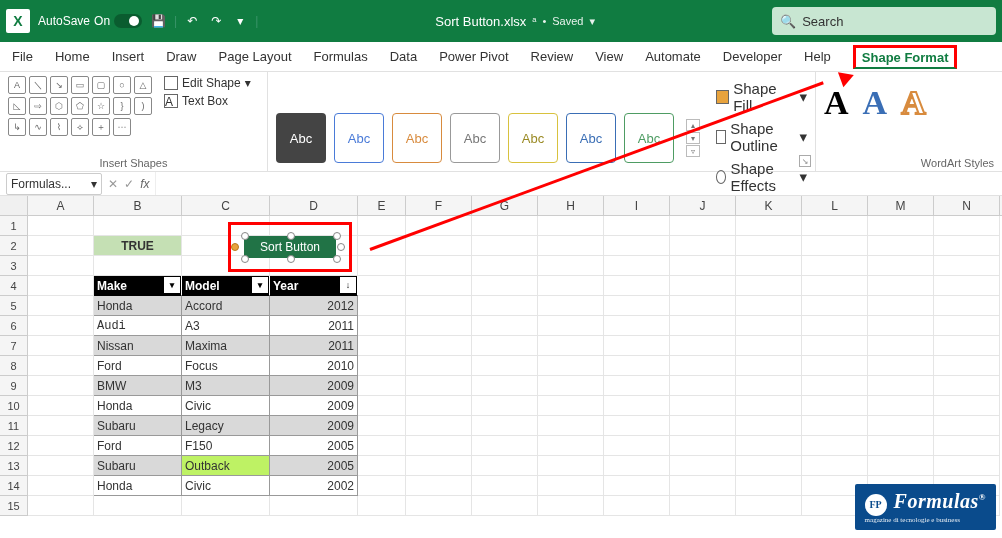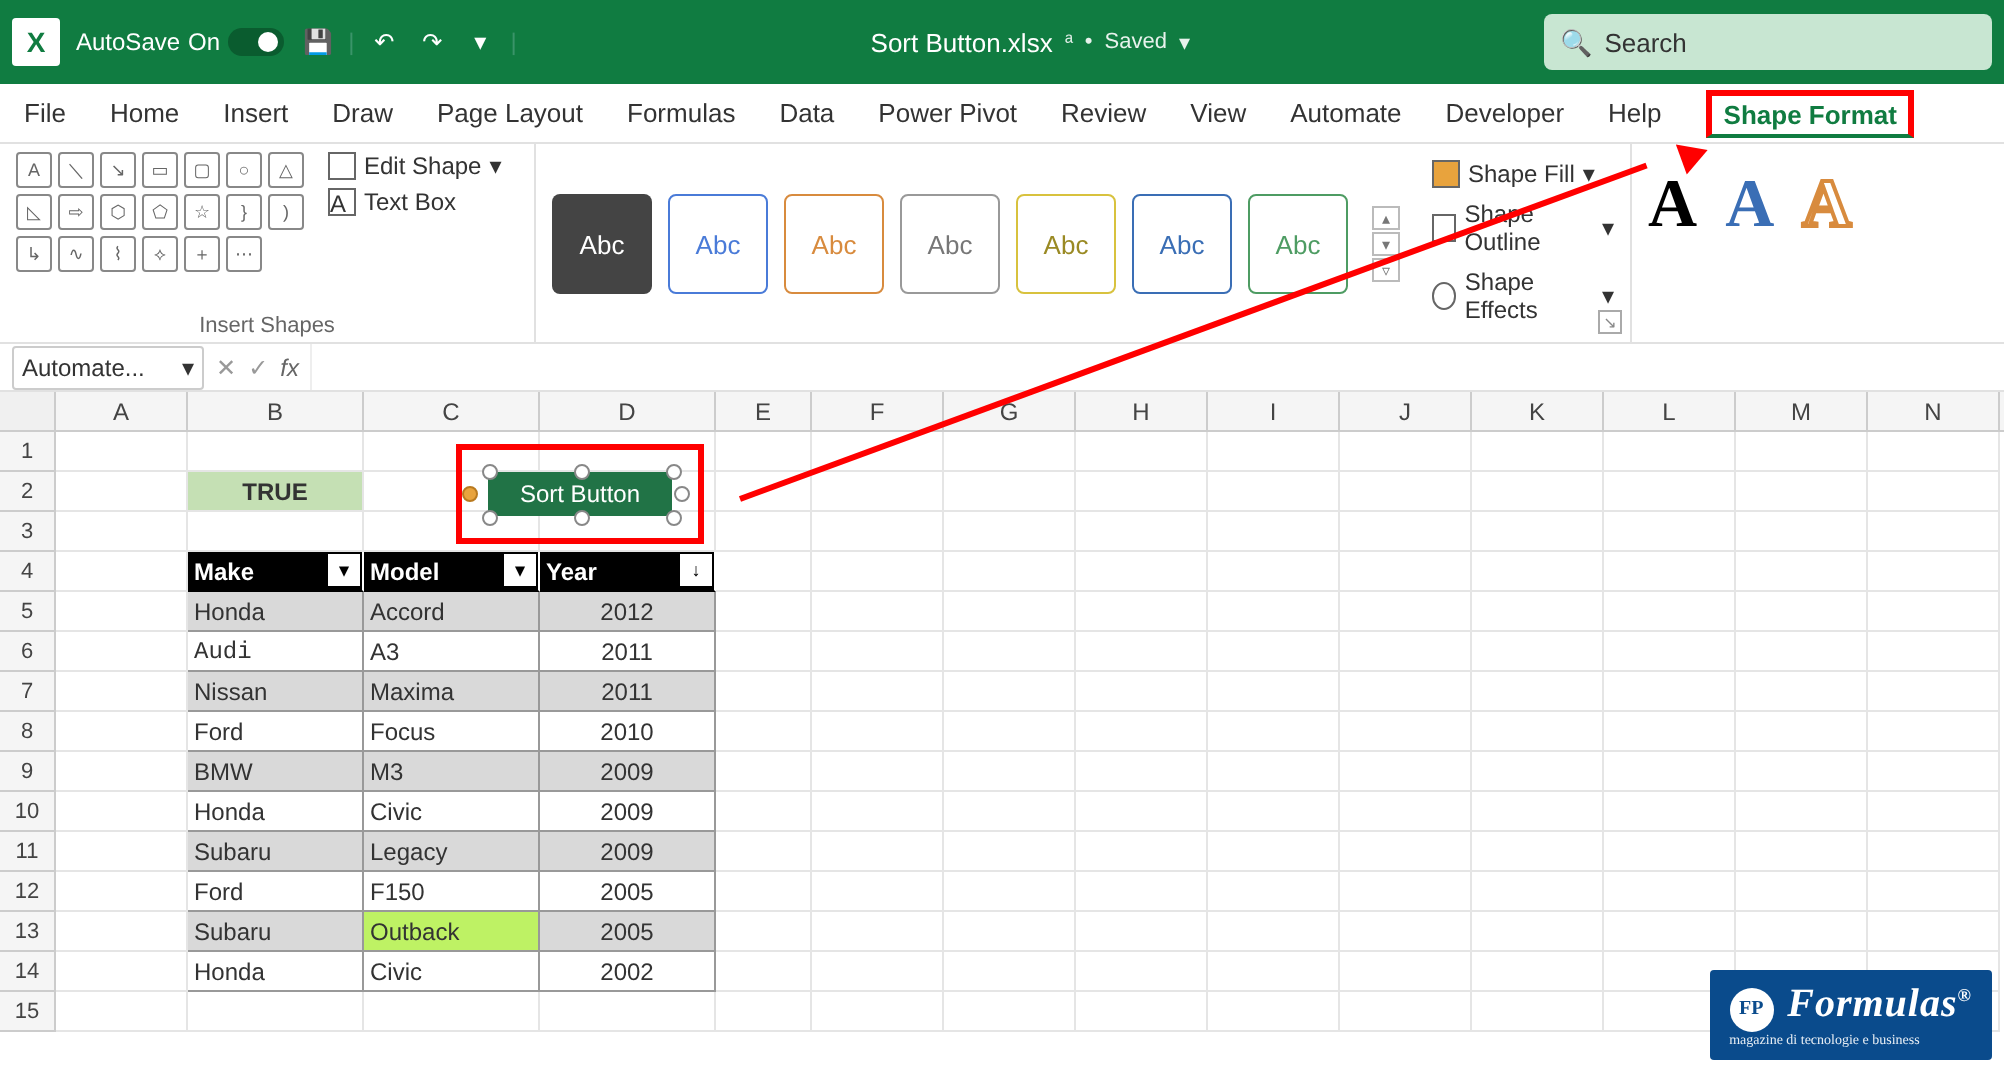--- a/index.html
+++ b/index.html
@@ -43,21 +43,21 @@
 .abc { width: 50px; height: 50px; border-radius: 4px; display: flex; align-items: center; justify-content: center; color: #333; font-size: 13px; border: 1px solid #888; position: relative; cursor: pointer; }
 .abc.dark { background: #444; color: #fff; border: none; }
 .abc.blue { border: 1px solid #4a7bd8; color: #4a7bd8; }
 .abc.orange { border: 1px solid #d88b3e; color: #d88b3e; }
 .abc.gray { border: 1px solid #999; color: #777; }
 .abc.yellow { border: 1px solid #d8c23e; color: #9a8a24; }
 .abc.bluefill { border: 1px solid #3a6eb5; color: #3a6eb5; }
 .abc.green { border: 1px solid #4e9c63; color: #4e9c63; }
 .more-col { display: flex; flex-direction: column; gap: 1px; margin-left: 4px; }
 .more-col div { width: 14px; height: 12px; border: 1px solid #bbb; font-size: 8px; display: flex; align-items: center; justify-content: center; color: #777; cursor: pointer; }
-.fill-opts { display: flex; flex-direction: column; gap: 6px; padding-left: 10px; padding-top: 4px; font-size: 12px; }
+.fill-opts { display: flex; flex-direction: column; gap: 6px; padding-left: 10px; padding-top: 4px; font-size: 15px; }
 .fill-opts .fo { display: flex; align-items: center; gap: 4px; cursor: pointer; }
 .fo-ic { width: 14px; height: 14px; display: inline-block; border: 1px solid #666; }
 .dlg-launch { position: absolute; right: 4px; bottom: 4px; width: 12px; height: 12px; border: 1px solid #aaa; font-size: 8px; display: flex; align-items: center; justify-content: center; color: #888; cursor: pointer; }
 
 
 .wa-row { display: flex; gap: 14px; padding-top: 8px; }
 .wa { font-size: 34px; font-weight: bold; font-family: "Times New Roman", serif; }
 .wa.k { color: #000; }
 .wa.b { color: #3a6eb5; }
 .wa.o { color: #fff; -webkit-text-stroke: 2px #d88b3e; }
@@ -75,21 +75,21 @@
 .ch { width: 66px; border-right: 1px solid #ccc; text-align: center; font-size: 12px; color: #444; line-height: 20px; }
 .ch.wide { width: 88px; }
 .row { display: flex; height: 20px; }
 .rh { width: 28px; border-right: 1px solid #ccc; border-bottom: 1px solid #ccc; background: #f5f5f5; text-align: center; font-size: 11px; color: #444; line-height: 20px; }
 .cell { width: 66px; border-right: 1px solid #e5e5e5; border-bottom: 1px solid #e5e5e5; padding: 0 3px; font-size: 12px; line-height: 20px; overflow: hidden; white-space: nowrap; }
 .cell.wide { width: 88px; }
 .cell.green { background: #c5e0b4; font-weight: bold; text-align: center; }
 .thdr { background: #000; color: #fff; font-weight: bold; position: relative; border-right: 1px solid #fff; border-bottom: 1px solid #000; }
 .thdr .drop { position: absolute; right: 1px; top: 1px; width: 16px; height: 16px; background: #fff; color: #000; font-size: 9px; display: flex; align-items: center; justify-content: center; }
 .tcell { border: 1px solid #999; border-top: none; border-left: none; }
-.rnum { text-align: center; }
+.rnum { text-align: right; }
 
 
 .shape-sel { position: absolute; border: 3px solid #ff0000; padding: 4px; }
 .shape { background: #217346; color: #fff; border-radius: 3px; width: 92px; height: 22px; display: flex; align-items: center; justify-content: center; font-size: 12px; position: relative; }
 .handle { position: absolute; width: 8px; height: 8px; background: #fff; border: 1px solid #888; border-radius: 50%; }
 .handle.rot { background: #e8a33d; border-color: #b97a1f; }
 
 
 .arrow-line { position: absolute; background: #ff0000; height: 3px; transform-origin: left center; }
 .arrow-head { position: absolute; width: 0; height: 0; border: 8px solid transparent; }
@@ -209,26 +209,27 @@
     </div>
     <div class="dlg-launch">↘</div>
   </div>
 
   <div class="ribbon-group" style="flex:1;border-right:none">
     <div class="wa-row">
       <span class="wa k">A</span>
       <span class="wa b">A</span>
       <span class="wa o">A</span>
     </div>
+    <div class="group-label" style="text-align:right">WordArt Styles</div>
   </div>
 </div>
 
 <div class="fbar">
   <div class="namebox">
-    <span>Automate...</span>
+    <span>Formulas...</span>
     <span>▾</span>
   </div>
   <div class="fb-ctrls">
     <span>✕</span>
     <span>✓</span>
     <span class="fx">fx</span>
   </div>
   <div style="flex:1;border-left:1px solid #eee;height:100%"></div>
 </div>
 

